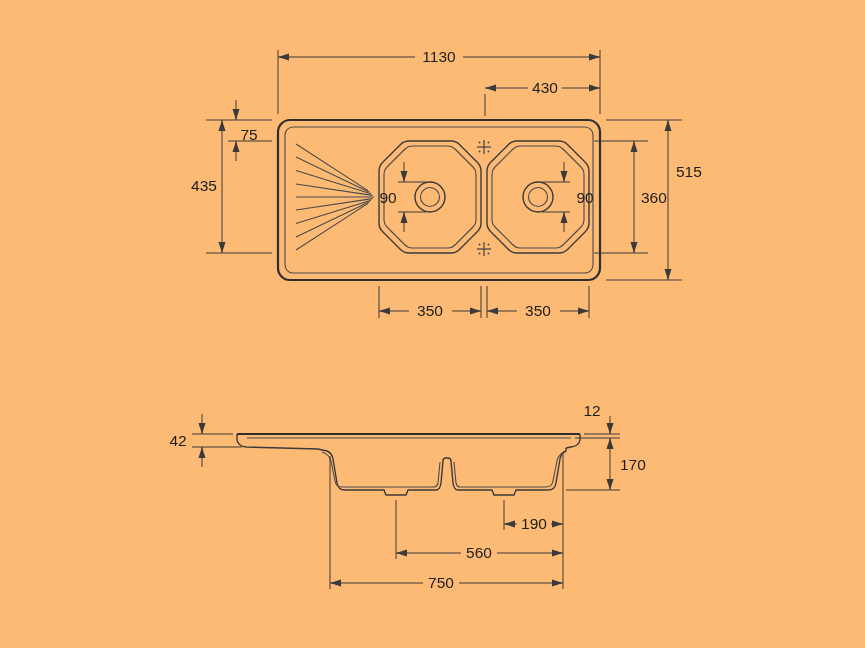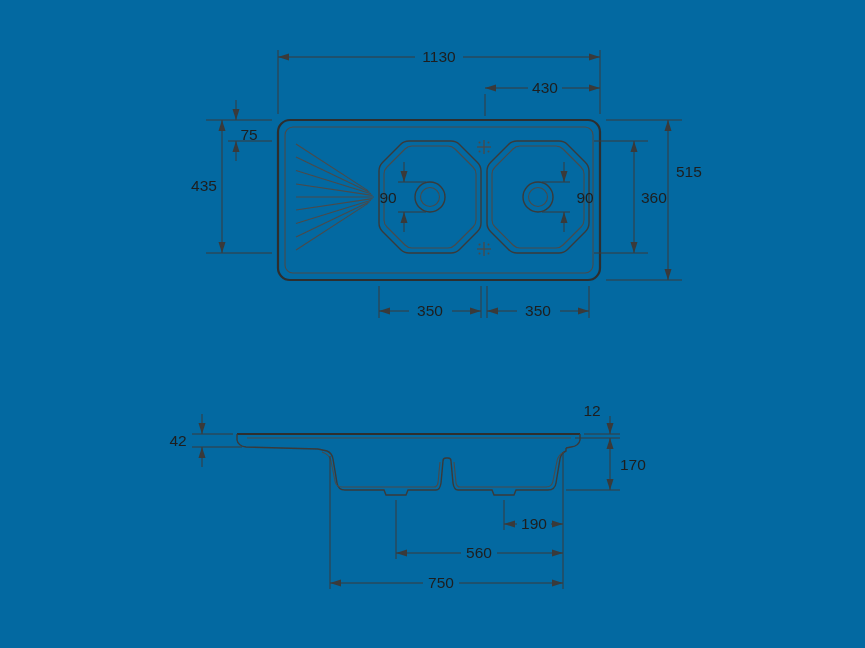--- a/index.html
+++ b/index.html
@@ -1,16 +1,16 @@
 <!DOCTYPE html>
 <html><head>
 <meta charset="utf-8">
 <style>
   html,body{margin:0;padding:0;background:#ffffff;}
-  .canvas{width:865px;height:648px;background:#0369a1;position:relative;overflow:hidden;}
+  .canvas{width:865px;height:648px;background:#fdba74;position:relative;overflow:hidden;}
   svg{display:block;}
   .dimline{stroke:#3a3a3a;stroke-width:1;fill:none;}
   .extline{stroke:#3a3a3a;stroke-width:1;fill:none;}
   .outline-heavy{stroke:#2e2e2e;stroke-width:2.2;fill:none;}
   .outline-med{stroke:#3a3a3a;stroke-width:1.4;fill:none;}
   .outline-thin{stroke:#4a4a4a;stroke-width:1.1;fill:none;}
   .rib{stroke:#4a4a4a;stroke-width:1.1;fill:none;}
   .crossmark{stroke:#4a4a4a;stroke-width:1.3;fill:none;}
   .crossdot{fill:#4a4a4a;stroke:none;}
   text.dim{font-family:"Liberation Sans",sans-serif;font-size:15.5px;fill:#1e1e1e;}

